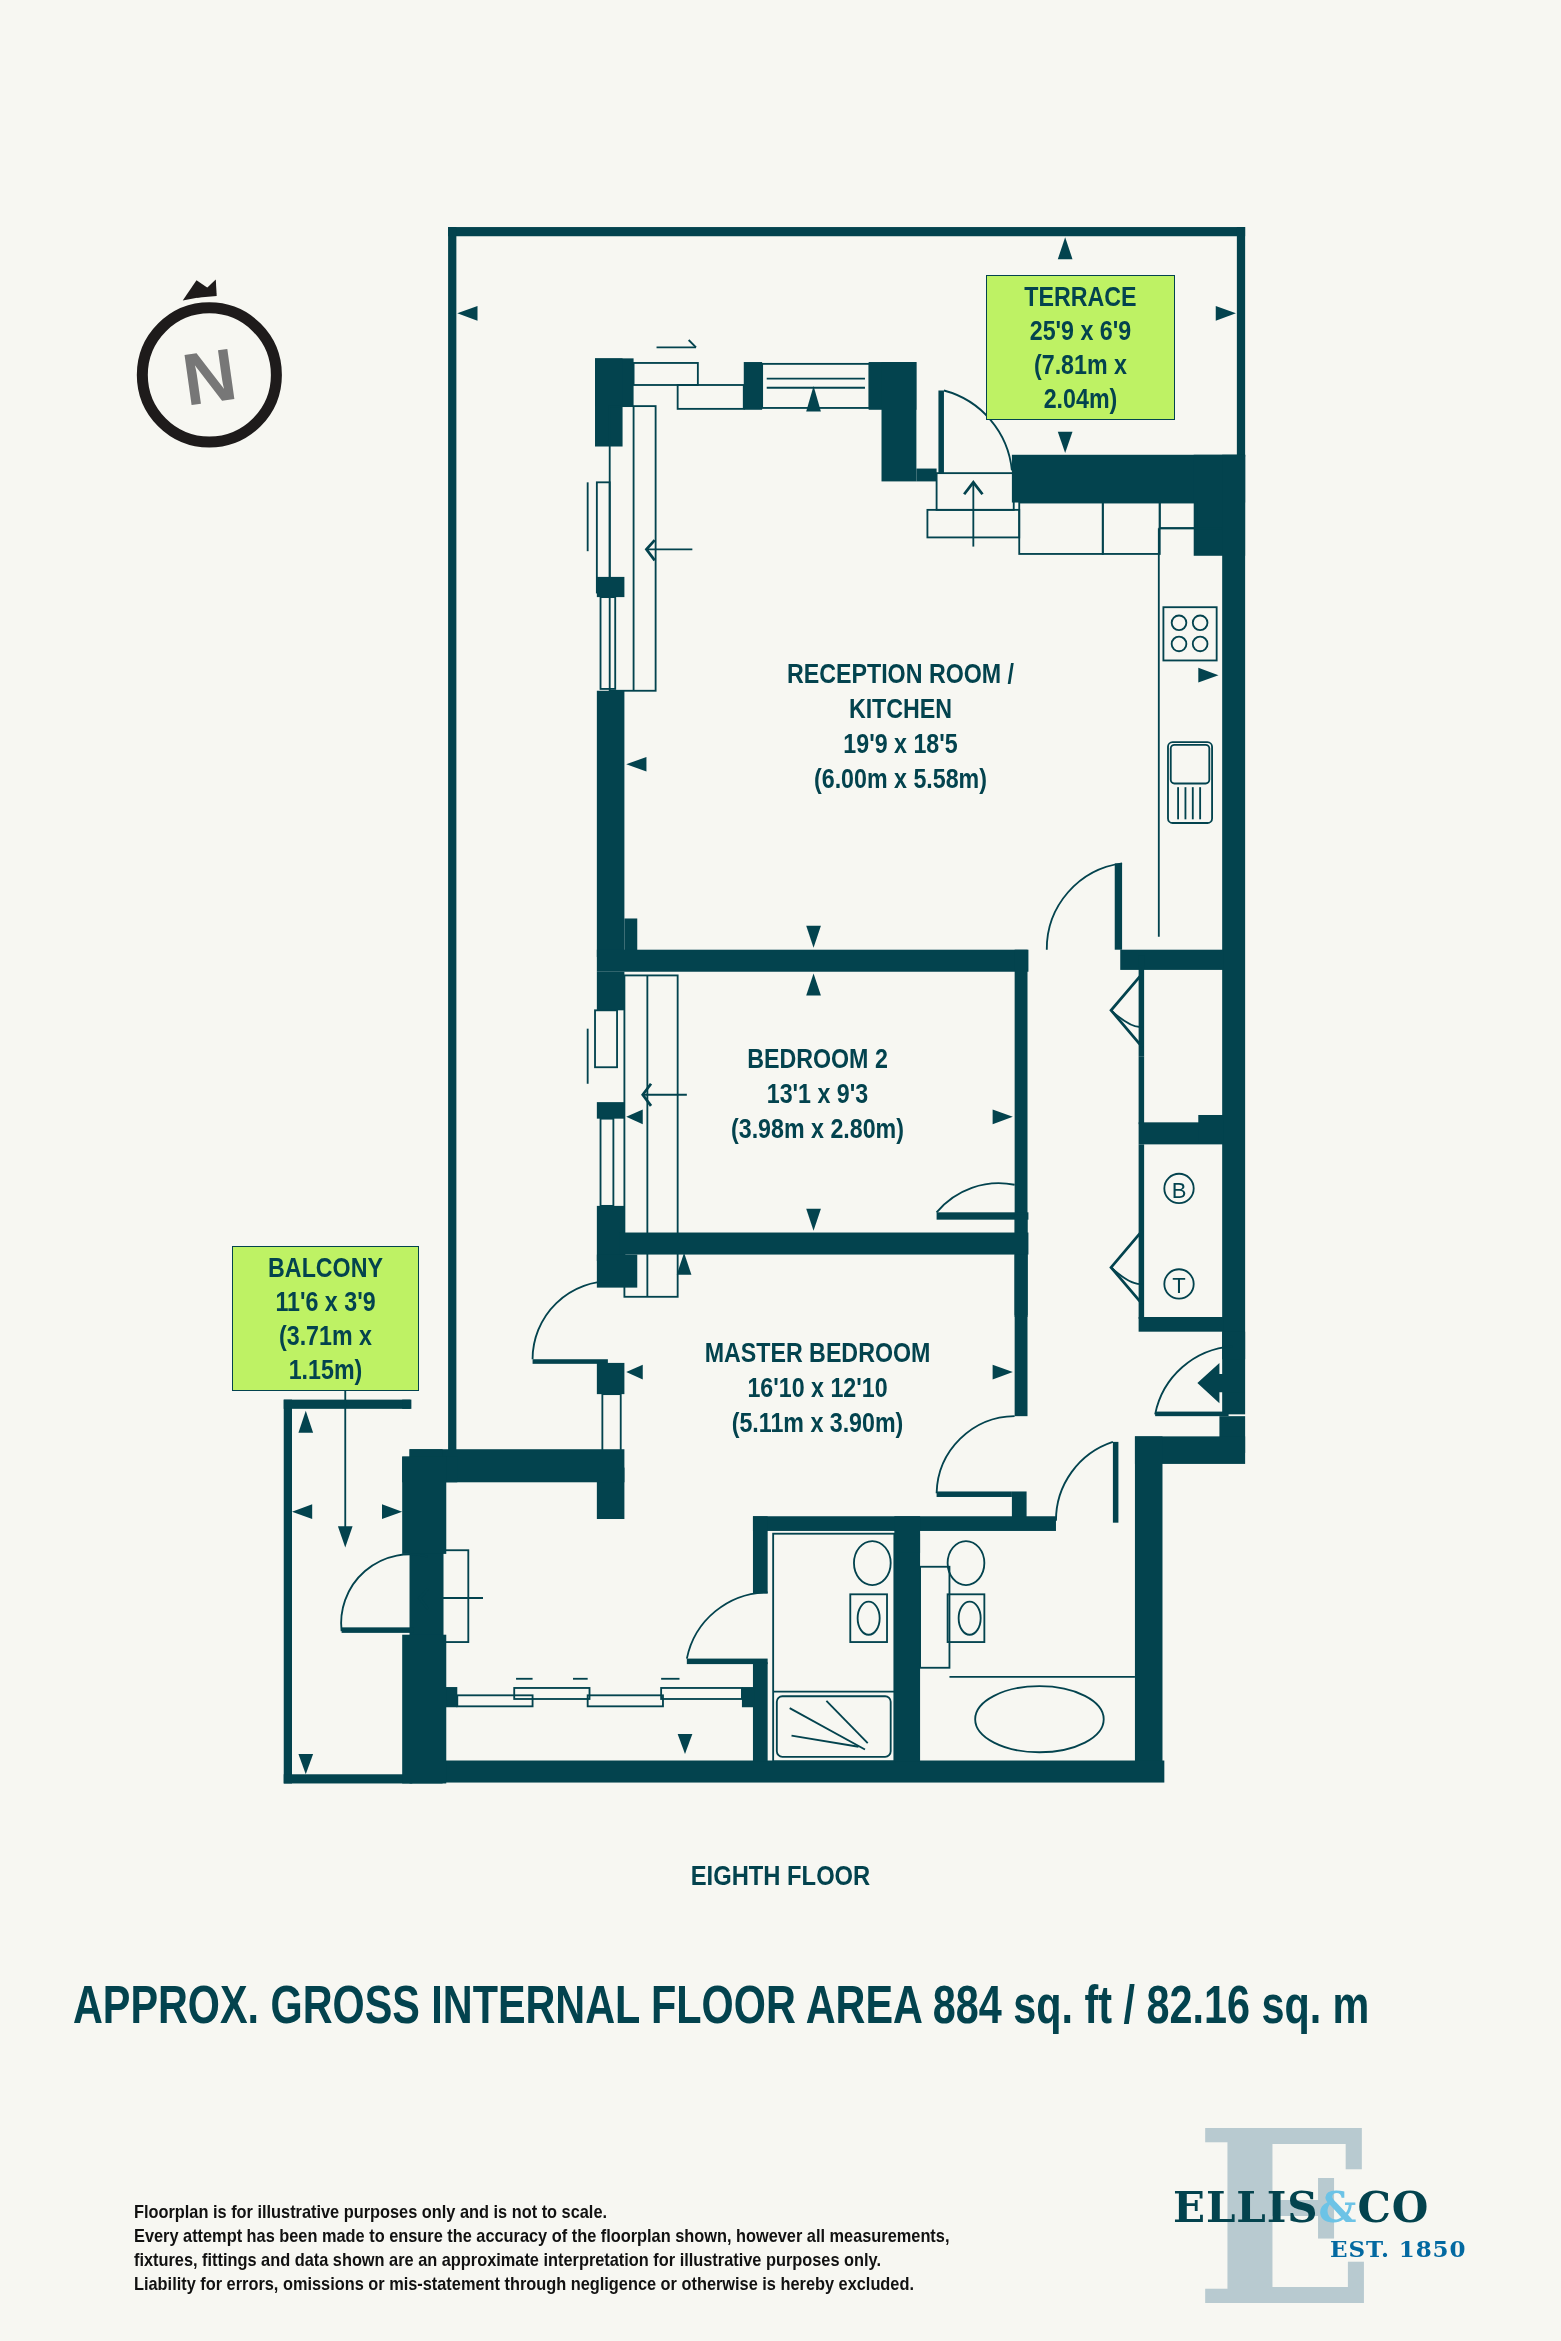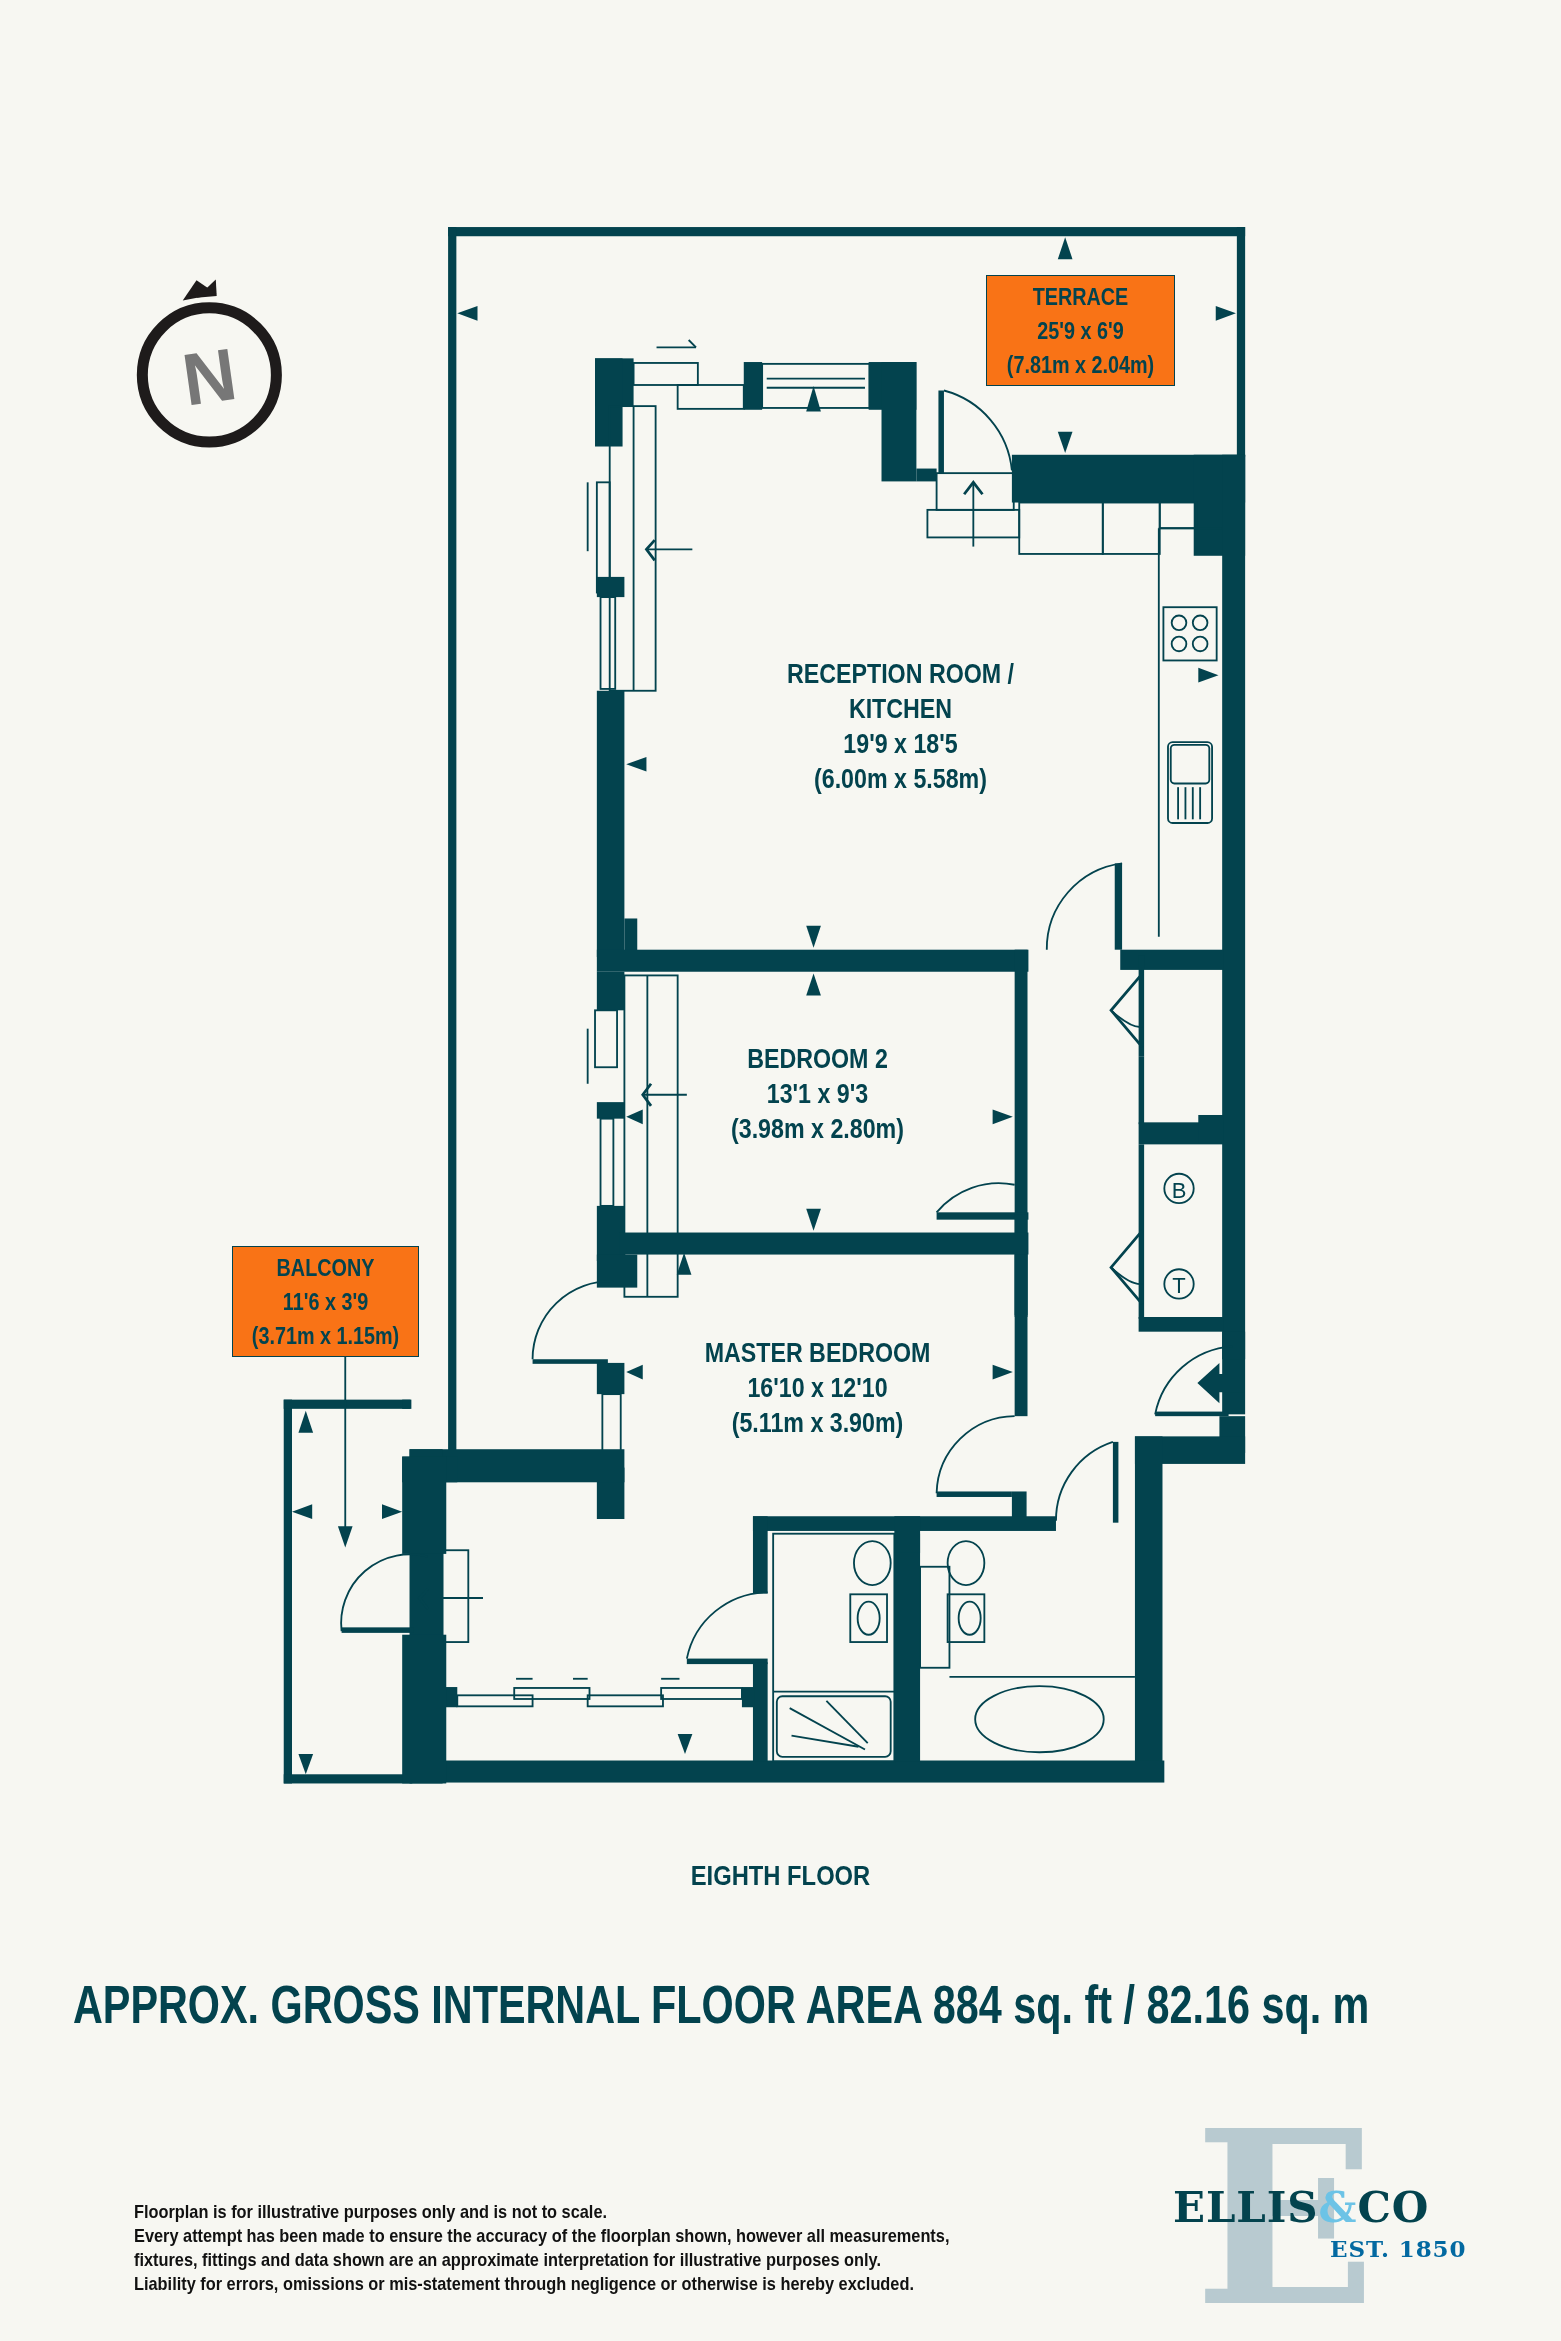--- a/index.html
+++ b/index.html
@@ -3,21 +3,21 @@
 <meta charset="utf-8">
 <style>
   html, body { margin: 0; padding: 0; }
   body { width: 1561px; height: 2342px; background: #f7f7f2; position: relative; overflow: hidden; font-family: "Liberation Sans", sans-serif; }
   .plan { position: absolute; left: 0; top: 0; width: 1561px; height: 2342px; }
   .wall { fill: #03434e; }
   .thin { fill: none; stroke: #03434e; stroke-width: 2; }
   .med { fill: none; stroke: #03434e; stroke-width: 3; }
   .lbl { position: absolute; color: #03434e; font-weight: bold; text-align: center; font-size: 27px; line-height: 35px; transform: scaleX(0.86); transform-origin: center top; }
   .lbl span { display: block; }
-  .boxlbl { position: absolute; border: 1.8px solid #03434e; background: #f97316; color: #03434e; font-weight: bold; text-align: center; font-size: 23px; line-height: 34px; padding: 3.7px 0; }
+  .boxlbl { position: absolute; border: 1.8px solid #03434e; background: #bef264; color: #03434e; font-weight: bold; text-align: center; font-size: 27px; line-height: 34px; padding: 3.7px 0; }
   .boxlbl span { display: block; transform: scaleX(0.86); }
   .floor { position: absolute; left: 643px; top: 1861px; width: 275px; text-align: center; color: #03434e; font-weight: bold; font-size: 27px; transform: scaleX(0.88); }
   .area { position: absolute; left: 73px; top: 1974px; width: 1433px; color: #03434e; font-weight: bold; font-size: 53px; white-space: nowrap; transform: scaleX(0.78); transform-origin: left top; }
   .disclaimer { position: absolute; left: 134px; top: 2200px; width: 1010px; color: #111; font-weight: bold; font-size: 19px; line-height: 24px; transform: scaleX(0.86); transform-origin: left top; }
   .disclaimer span { display: block; white-space: nowrap; }
   .logo { position: absolute; left: 1157px; top: 2121px; width: 312px; height: 202px; }
   .logo-e { position: absolute; left: 37px; top: 5.5px; font-family: "DejaVu Serif", serif; font-size: 239px; line-height: 184px; color: #b8cad0; font-weight: bold; }
   .logo-name { position: absolute; left: 16px; top: 62px; font-family: "DejaVu Serif", serif; font-size: 42px; font-weight: bold; color: #03434e; letter-spacing: 0.9px; white-space: nowrap; }
   .logo-amp { color: #6cc3e6; }
   .logo-est { position: absolute; left: 173px; top: 114px; font-family: "DejaVu Serif", serif; font-size: 23px; font-weight: bold; color: #0369a1; white-space: nowrap; letter-spacing: 0.9px; text-align: center; }

